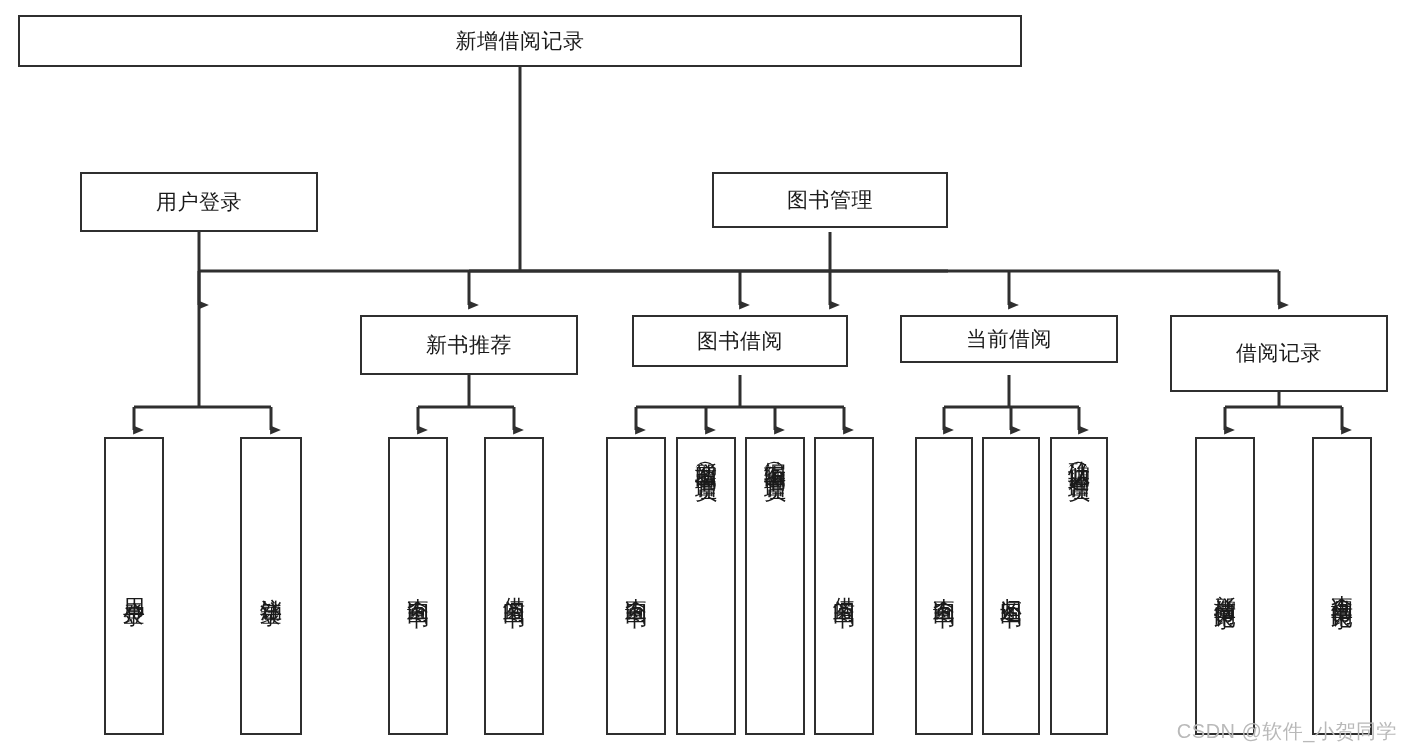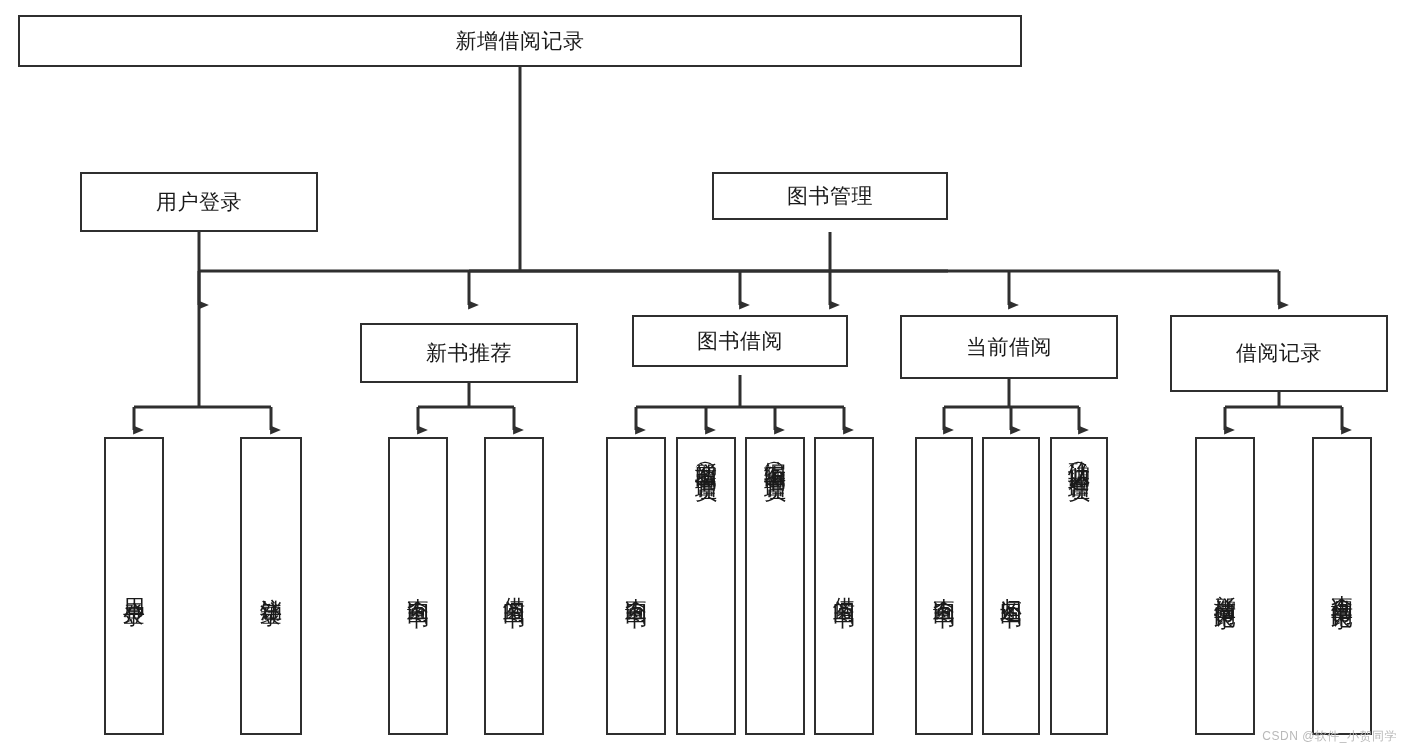--- a/index.html
+++ b/index.html
@@ -62,21 +62,21 @@
     text-orientation: upright;
     letter-spacing: 3px;
     white-space: nowrap;
     line-height: 1;
   }
   .leaf-box.top .leaf-label { padding-top: 4px; }
   .watermark {
     position: absolute;
     right: 8px;
     bottom: 2px;
-    font-size: 12px;
+    font-size: 20px;
     color: #b9b9b9;
     white-space: nowrap;
     letter-spacing: 0.5px;
   }
 </style>
 </head>
 <body>
 
 <div id="diagram-root">
 
@@ -131,31 +131,31 @@
     </g>
   </svg>
 
   <div class="node-box" id="node-root" style="left: 18px; top: 15px; width: 1004px; height: 52px;">
     <span class="node-label">新增借阅记录</span>
   </div>
 
   <div class="node-box" id="node-l2-0" style="left: 80px; top: 172px; width: 238px; height: 60px;">
     <span class="node-label">用户登录</span>
   </div>
-  <div class="node-box" id="node-l2-1" style="left: 712px; top: 172px; width: 236px; height: 48px;">
+  <div class="node-box" id="node-l2-1" style="left: 712px; top: 172px; width: 236px; height: 56px;">
     <span class="node-label">图书管理</span>
   </div>
 
-  <div class="node-box" id="node-l3-0" style="left: 360px; top: 315px; width: 218px; height: 60px; margin-top: 8px;">
+  <div class="node-box" id="node-l3-0" style="left: 360px; top: 315px; width: 218px; height: 60px;">
     <span class="node-label">新书推荐</span>
   </div>
   <div class="node-box" id="node-l3-1" style="left: 632px; top: 315px; width: 216px; height: 52px;">
     <span class="node-label">图书借阅</span>
   </div>
-  <div class="node-box" id="node-l3-2" style="left: 900px; top: 315px; width: 218px; height: 64px;">
+  <div class="node-box" id="node-l3-2" style="left: 900px; top: 315px; width: 218px; height: 48px;">
     <span class="node-label">当前借阅</span>
   </div>
   <div class="node-box" id="node-l3-3" style="left: 1170px; top: 315px; width: 218px; height: 77px;">
     <span class="node-label">借阅记录</span>
   </div>
 
   <div class="leaf-box center" id="leaf-0" style="left: 104px; top: 437px; width: 60px; height: 298px;">
     <span class="leaf-label">用户登录</span>
   </div>
   <div class="leaf-box center" id="leaf-1" style="left: 240px; top: 437px; width: 62px; height: 298px;">

